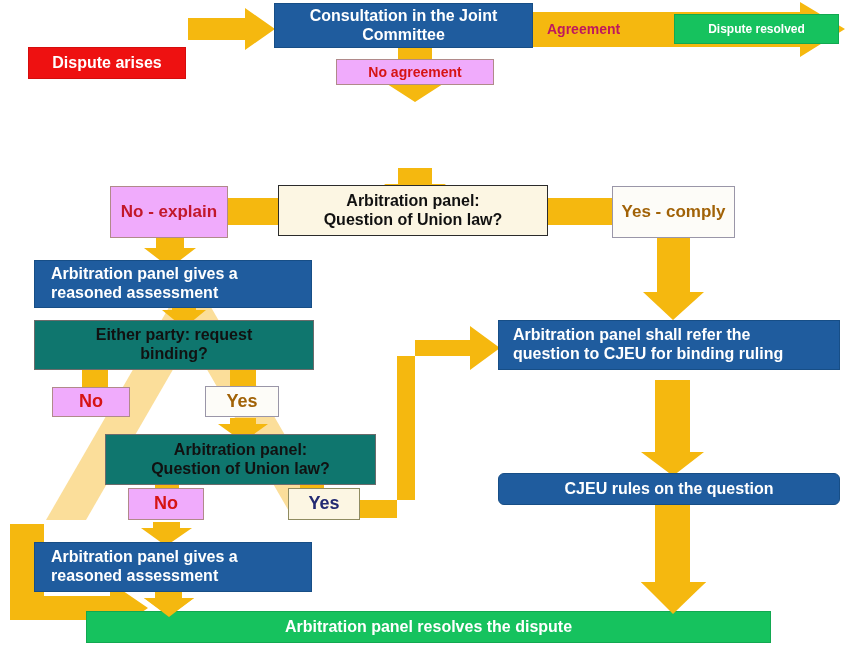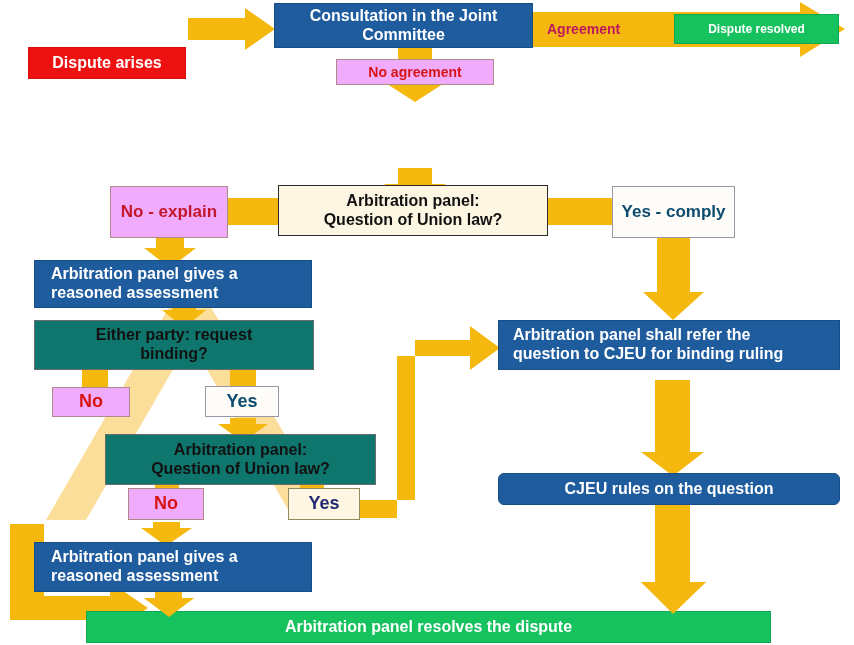--- a/index.html
+++ b/index.html
@@ -51,21 +51,21 @@
     color: #111111;
     border: 1px solid #2b2b2b;
   }
   .box-redtext {
     background: #f0abfc;
     color: #D61414;
     border: 1px solid #b08a8a;
   }
   .box-bluetext {
     background: #FDFCF8;
-    color: #0c4a6e;
+    color: #a16207;
     border: 1px solid #9a96a8;
   }
   .box-creamyes {
     background: #FCF6E3;
     color: #232a72;
     border: 1px solid #8f8b60;
   }
   .bullets {
     text-align: center;
   }

